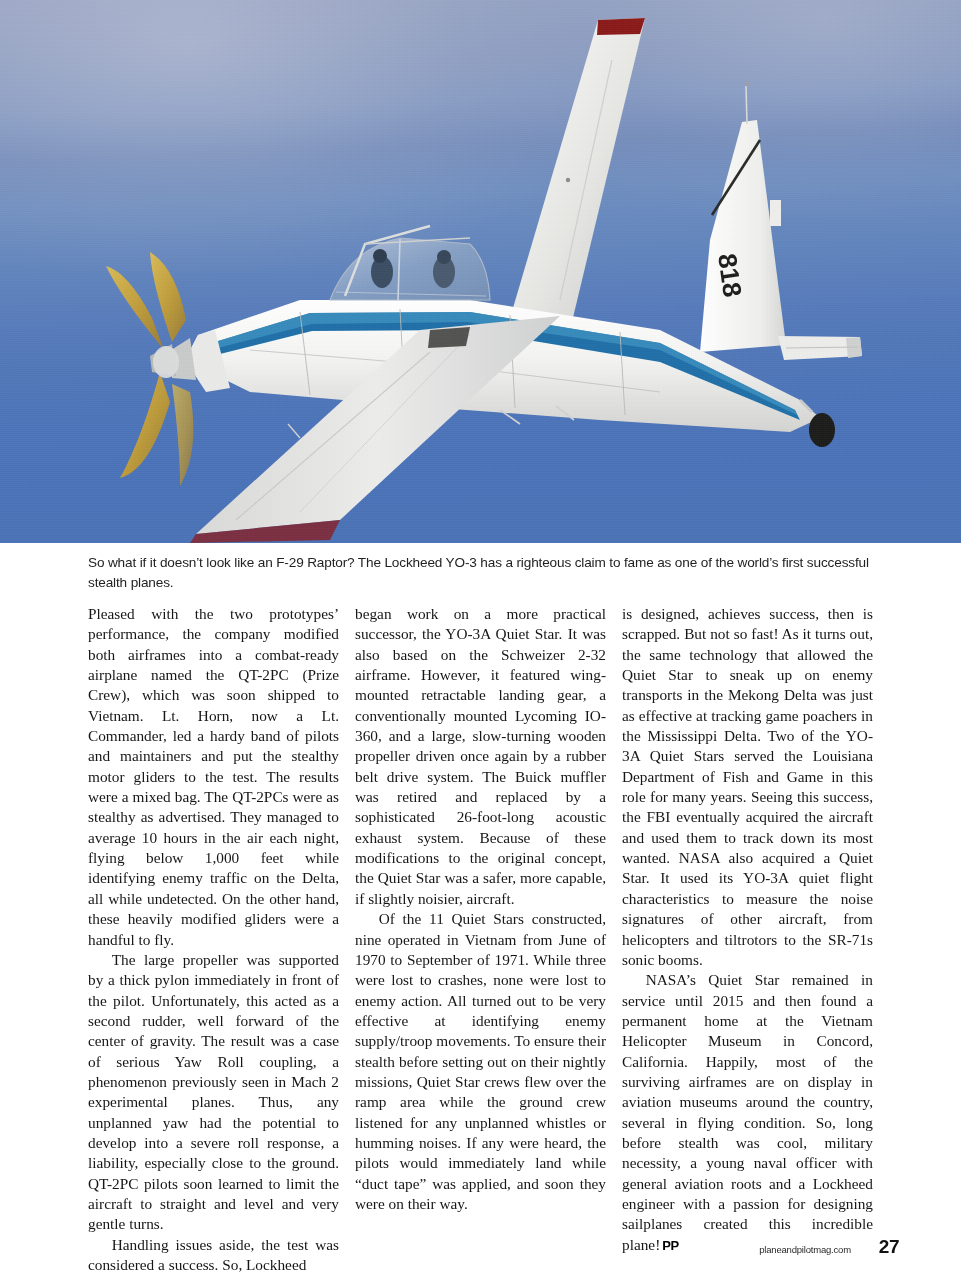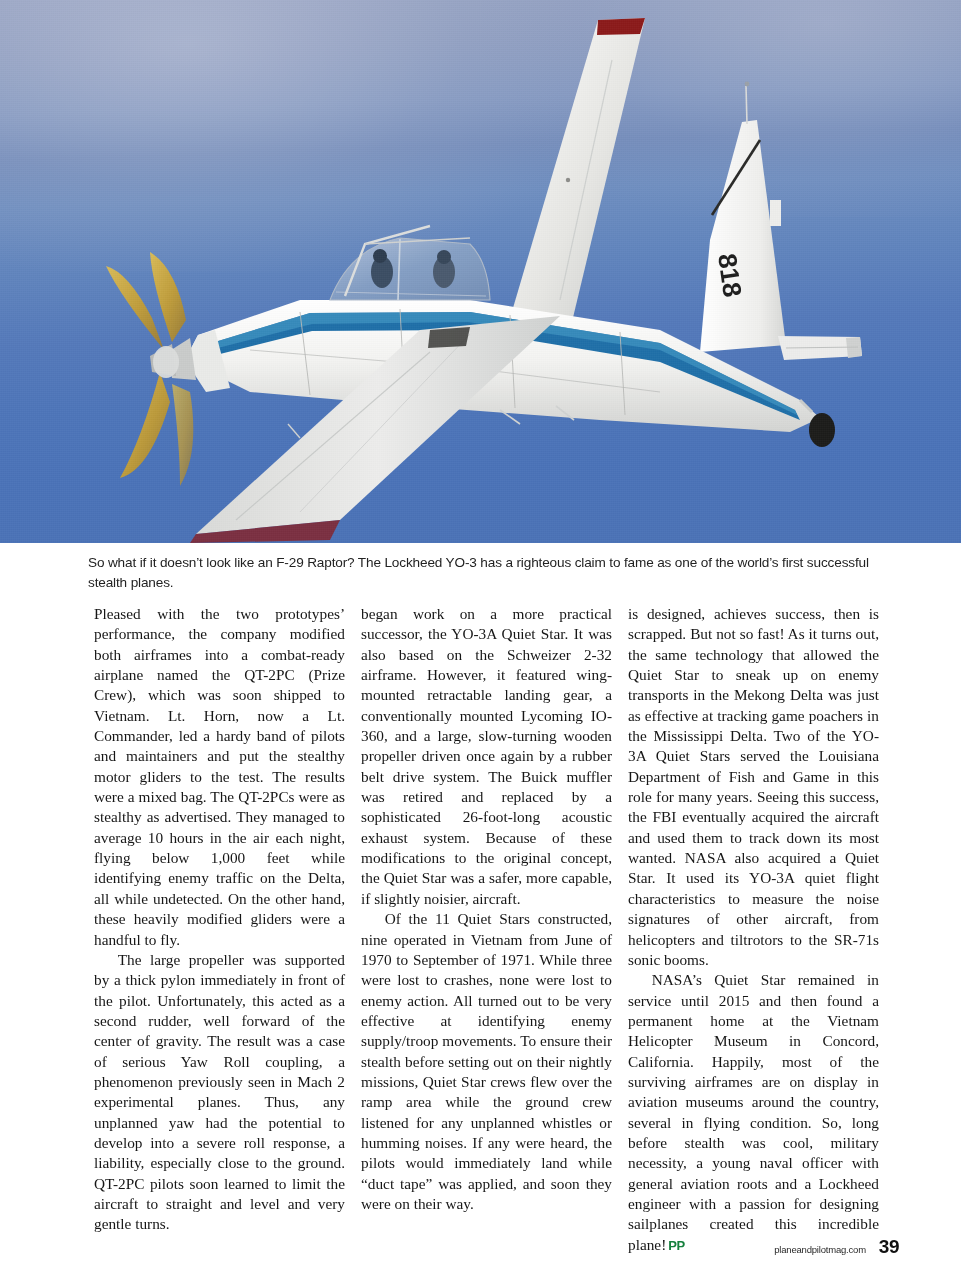--- a/index.html
+++ b/index.html
@@ -80,60 +80,59 @@
     font-family: "Liberation Sans", sans-serif;
     font-size: 13.6px;
     line-height: 19.5px;
     color: #232323;
     letter-spacing: -0.15px;
   }
 
   
   .cols {
     position: absolute;
-    left: 73px;
+    left: 88px;
     top: 604px;
     width: 806px;
     display: flex;
     gap: 16px;
-    justify-content: flex-end;
   }
   .col {
     width: 251px;
     font-size: 15.3px;
     line-height: 20.35px;
     text-align: justify;
     color: #161616;
     -webkit-hyphens: none;
     hyphens: none;
   }
   .col p {
     margin: 0;
     text-indent: 1.55em;
   }
   .col p:first-child {
     text-indent: 0;
   }
   .endmark {
-    color: #15803d;
+    color: #000000;
     font-family: "Liberation Sans", sans-serif;
     font-weight: bold;
     font-size: 13px;
     letter-spacing: -0.4px;
     padding-left: 2px;
   }
 
   
   .footer {
     position: absolute;
     right: 62px;
     bottom: 22px;
     display: flex;
     align-items: baseline;
-    gap: 13px;
+    gap: 28px;
   }
   .footer-url {
     font-family: "Liberation Sans", sans-serif;
     font-size: 9.5px;
     color: #2a2a2a;
     letter-spacing: -0.2px;
   }
   .footer-page {
     font-family: "Liberation Sans", sans-serif;
     font-weight: bold;
@@ -269,30 +268,31 @@
   <div class="grain"></div>
 </div>
 
 <div class="caption">So what if it doesn’t look like an F-29 Raptor? The Lockheed YO-3 has a righteous claim to fame as one of the world’s first successful stealth planes.</div>
 
 <div class="cols">
 
   <div class="col">
     <p>Pleased with the two prototypes’ performance, the company modified both airframes into a combat-ready airplane named the QT-2PC (Prize Crew), which was soon shipped to Vietnam. Lt. Horn, now a Lt. Commander, led a hardy band of pilots and maintainers and put the stealthy motor gliders to the test. The results were a mixed bag. The QT-2PCs were as stealthy as advertised. They managed to average 10 hours in the air each night, flying below 1,000 feet while identifying enemy traffic on the Delta, all while undetected. On the other hand, these heavily modified gliders were a handful to fly.</p>
     <p>The large propeller was supported by a thick pylon immediately in front of the pilot. Unfortunately, this acted as a second rudder, well forward of the center of gravity. The result was a case of serious Yaw Roll coupling, a phenomenon previously seen in Mach 2 experimental planes. Thus, any unplanned yaw had the potential to develop into a severe roll response, a liability, especially close to the ground. QT-2PC pilots soon learned to limit the aircraft to straight and level and very gentle turns.</p>
+    <p>Handling issues aside, the test was considered a success. So, Lockheed</p>
   </div>
 
   <div class="col">
     <p>began work on a more practical successor, the YO-3A Quiet Star. It was also based on the Schweizer 2-32 airframe. However, it featured wing-mounted retractable landing gear, a conventionally mounted Lycoming IO-360, and a large, slow-turning wooden propeller driven once again by a rubber belt drive system. The Buick muffler was retired and replaced by a sophisticated 26-foot-long acoustic exhaust system. Because of these modifications to the original concept, the Quiet Star was a safer, more capable, if slightly noisier, aircraft.</p>
     <p>Of the 11 Quiet Stars constructed, nine operated in Vietnam from June of 1970 to September of 1971. While three were lost to crashes, none were lost to enemy action. All turned out to be very effective at identifying enemy supply/troop movements. To ensure their stealth before setting out on their nightly missions, Quiet Star crews flew over the ramp area while the ground crew listened for any unplanned whistles or humming noises. If any were heard, the pilots would immediately land while “duct tape” was applied, and soon they were on their way.</p>
   </div>
 
   <div class="col">
     <p>is designed, achieves success, then is scrapped. But not so fast! As it turns out, the same technology that allowed the Quiet Star to sneak up on enemy transports in the Mekong Delta was just as effective at tracking game poachers in the Mississippi Delta. Two of the YO-3A Quiet Stars served the Louisiana Department of Fish and Game in this role for many years. Seeing this success, the FBI eventually acquired the aircraft and used them to track down its most wanted. NASA also acquired a Quiet Star. It used its YO-3A quiet flight characteristics to measure the noise signatures of other aircraft, from helicopters and tiltrotors to the SR-71s sonic booms.</p>
     <p><span>NASA’s Quiet Star remained in service until 2015 and then found a permanent home at the Vietnam Helicopter Museum in Concord, California. Happily, most of the surviving airframes are on display in aviation museums around the country, several in flying condition. So, long before stealth was cool, military necessity, a young naval officer with general aviation roots and a Lockheed engineer with a passion for designing sailplanes created this incredible plane!</span><span class="endmark">PP</span></p>
   </div>
 
 </div>
 
 <div class="footer">
   <span class="footer-url">planeandpilotmag.com</span>
-  <span class="footer-page">39</span>
+  <span class="footer-page">27</span>
 </div>
 
 </body></html>

